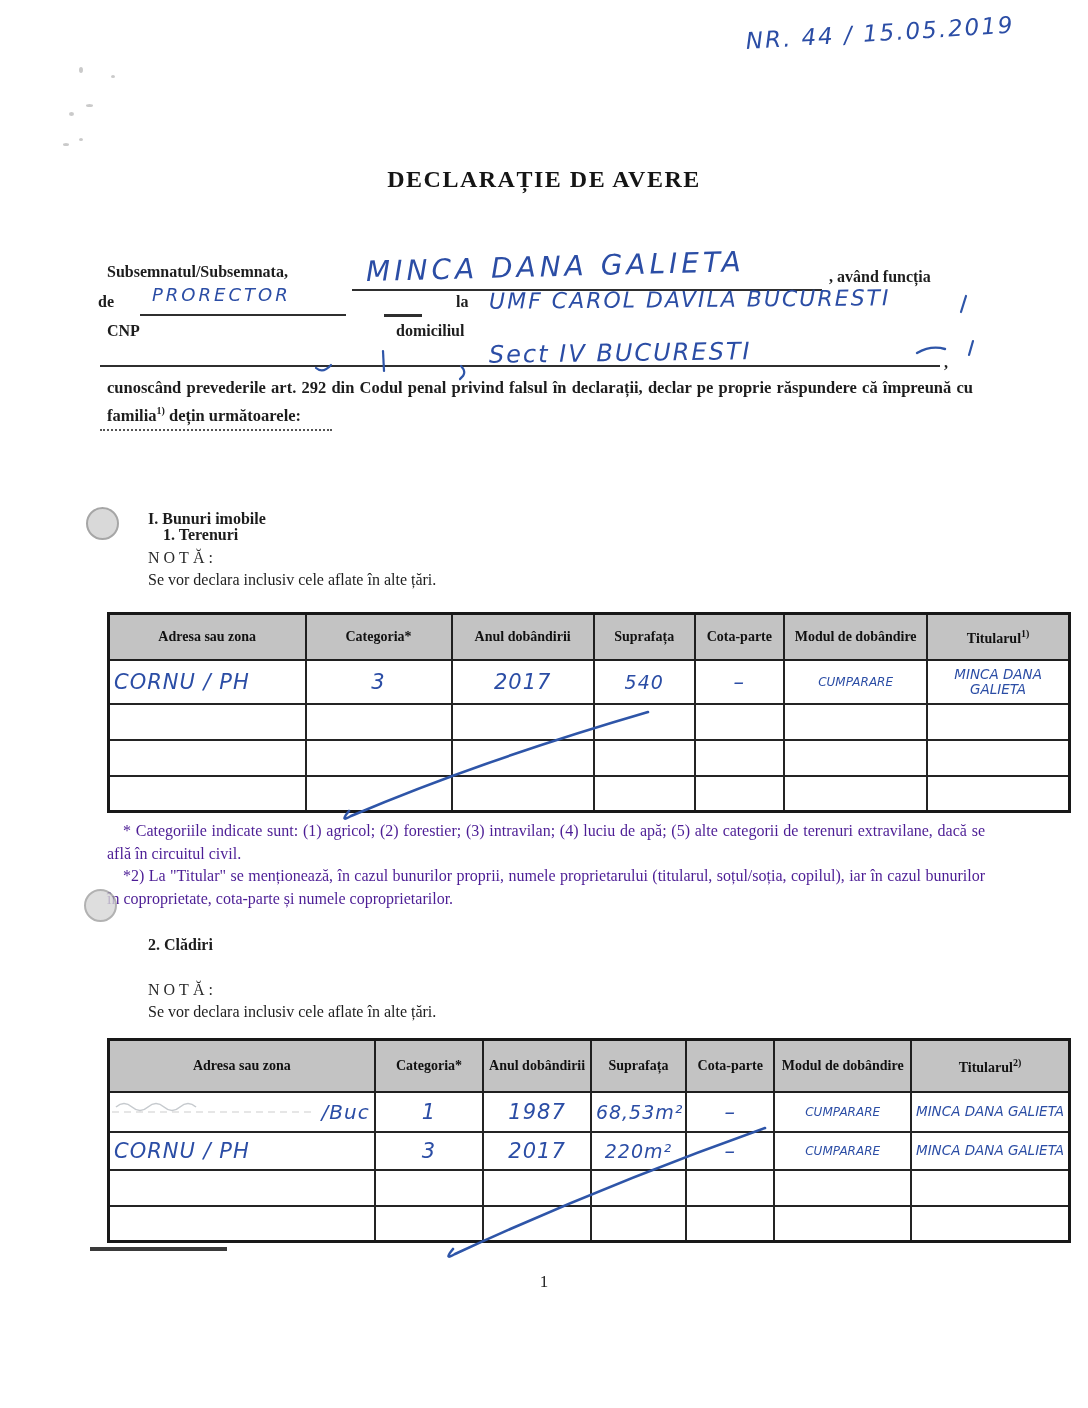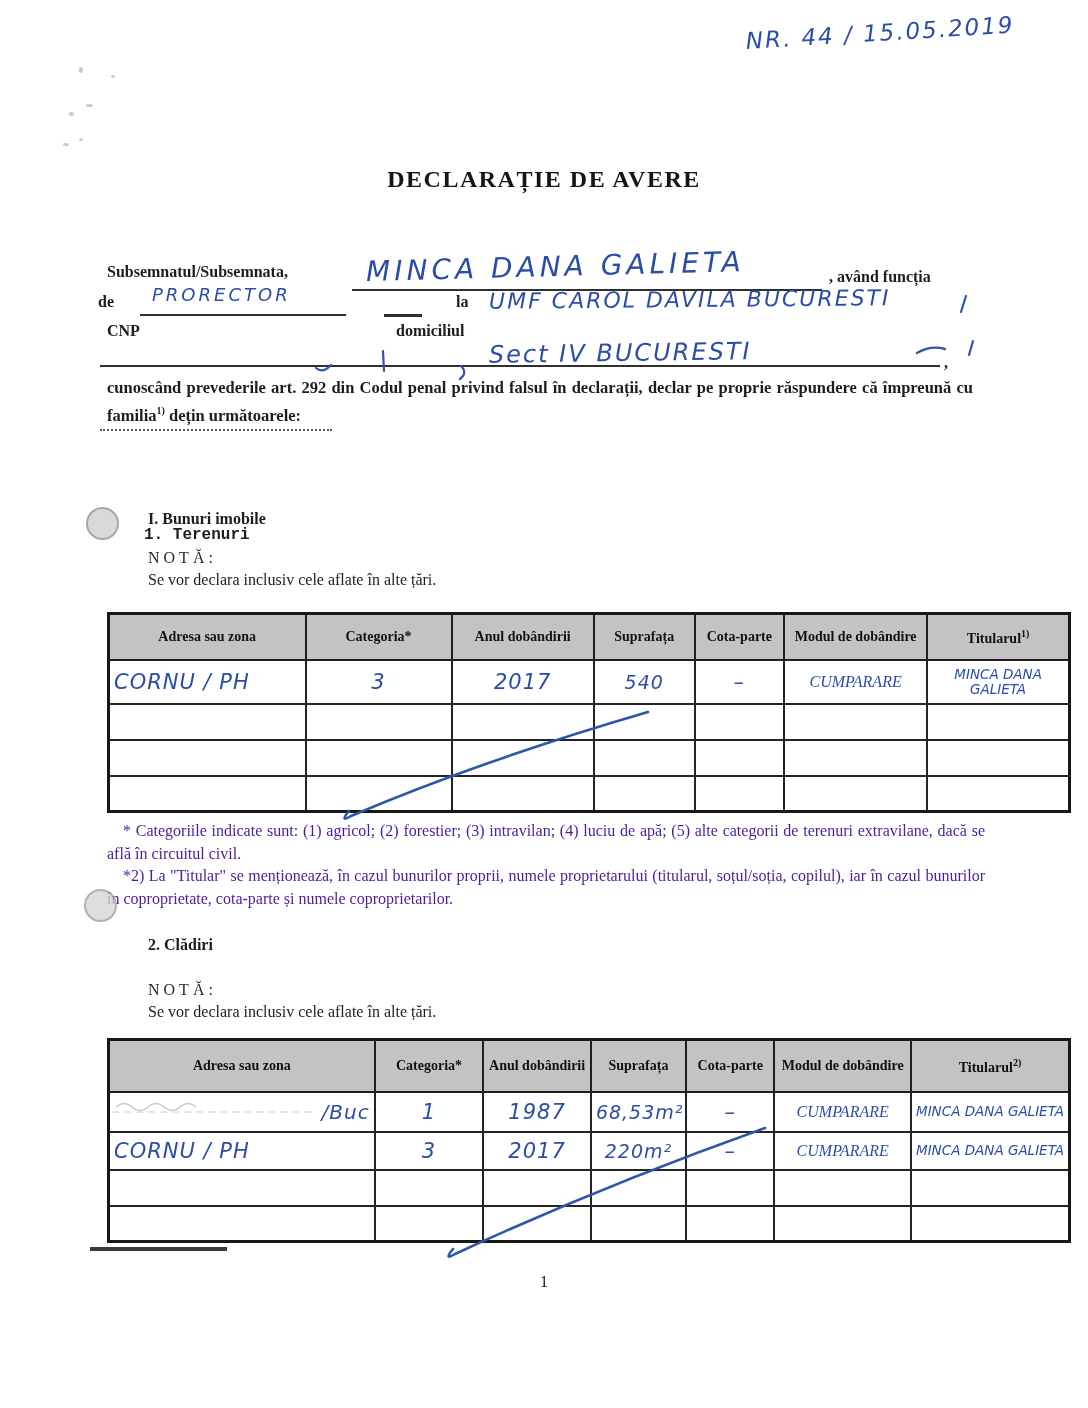--- a/index.html
+++ b/index.html
@@ -45,21 +45,21 @@
   tr.hrow{height:46px;}
   tr.hrow2{height:52px;}
   tr.drow1{height:44px;}
   tr.drow2{height:40px;}
   tr.drow3{height:38px;}
   tr.erow{height:36px;}
   td.hwc{font-family:"DejaVu Sans",sans-serif;font-style:italic;color:#2b4da5;
     text-align:center;font-size:21px;letter-spacing:1px;}
   td.adresa{text-align:left;font-size:21px;padding-left:8px;}
   td.adresa-r{text-align:right;font-size:20px;padding-right:10px;}
-  td.mod{font-size:16px;letter-spacing:0;font-family:Liberation Serif, serif;}
+  td.mod{font-size:12px;letter-spacing:0;}
   td.titular{font-size:13.5px;line-height:15px;letter-spacing:0;white-space:normal;text-align:center;}
   td.supr{font-size:19px;}
   .pagenum{width:100%;text-align:center;font-size:17px;color:#222;}
   svg.overlay{position:absolute;left:0;top:0;pointer-events:none;}
   .smudge{position:absolute;background:#8a8a8a;border-radius:50%;opacity:.45;}
 </style>
 </head>
 <body>
 
 <div class="page">
@@ -98,21 +98,21 @@
     <span>cunoscând prevederile art. 292 din Codul penal privind falsul în declarații, declar pe proprie răspundere că împreună cu familia</span><sup>1)</sup><span> dețin următoarele:</span>
   </div>
 
   <div class="abs dotted" style="left:100px;top:429px;width:232px;"></div>
 
 
   <div class="abs printed b" style="left:148px;top:484px;margin-top:26px;">I. Bunuri imobile</div>
 
   <div class="abs hole" style="left:86px;top:507px;"></div>
 
-  <div class="abs printed b" style="left:144px;top:526px;font-family:Liberation Mono, monospace;">1. Terenuri</div>
+  <div class="abs printed b" style="left:163px;top:526px;">1. Terenuri</div>
   <div class="abs nota" style="left:148px;top:549px;">NOTĂ:</div>
   <div class="abs printed" style="left:148px;top:571px;">Se vor declara inclusiv cele aflate în alte țări.</div>
 
   <div class="abs" style="left:107px;top:612px;">
     <table class="decl">
       <colgroup>
         <col style="width:20.5%">
           <col style="width:15.2%">
           <col style="width:14.8%">
         <col style="width:10.5%">

